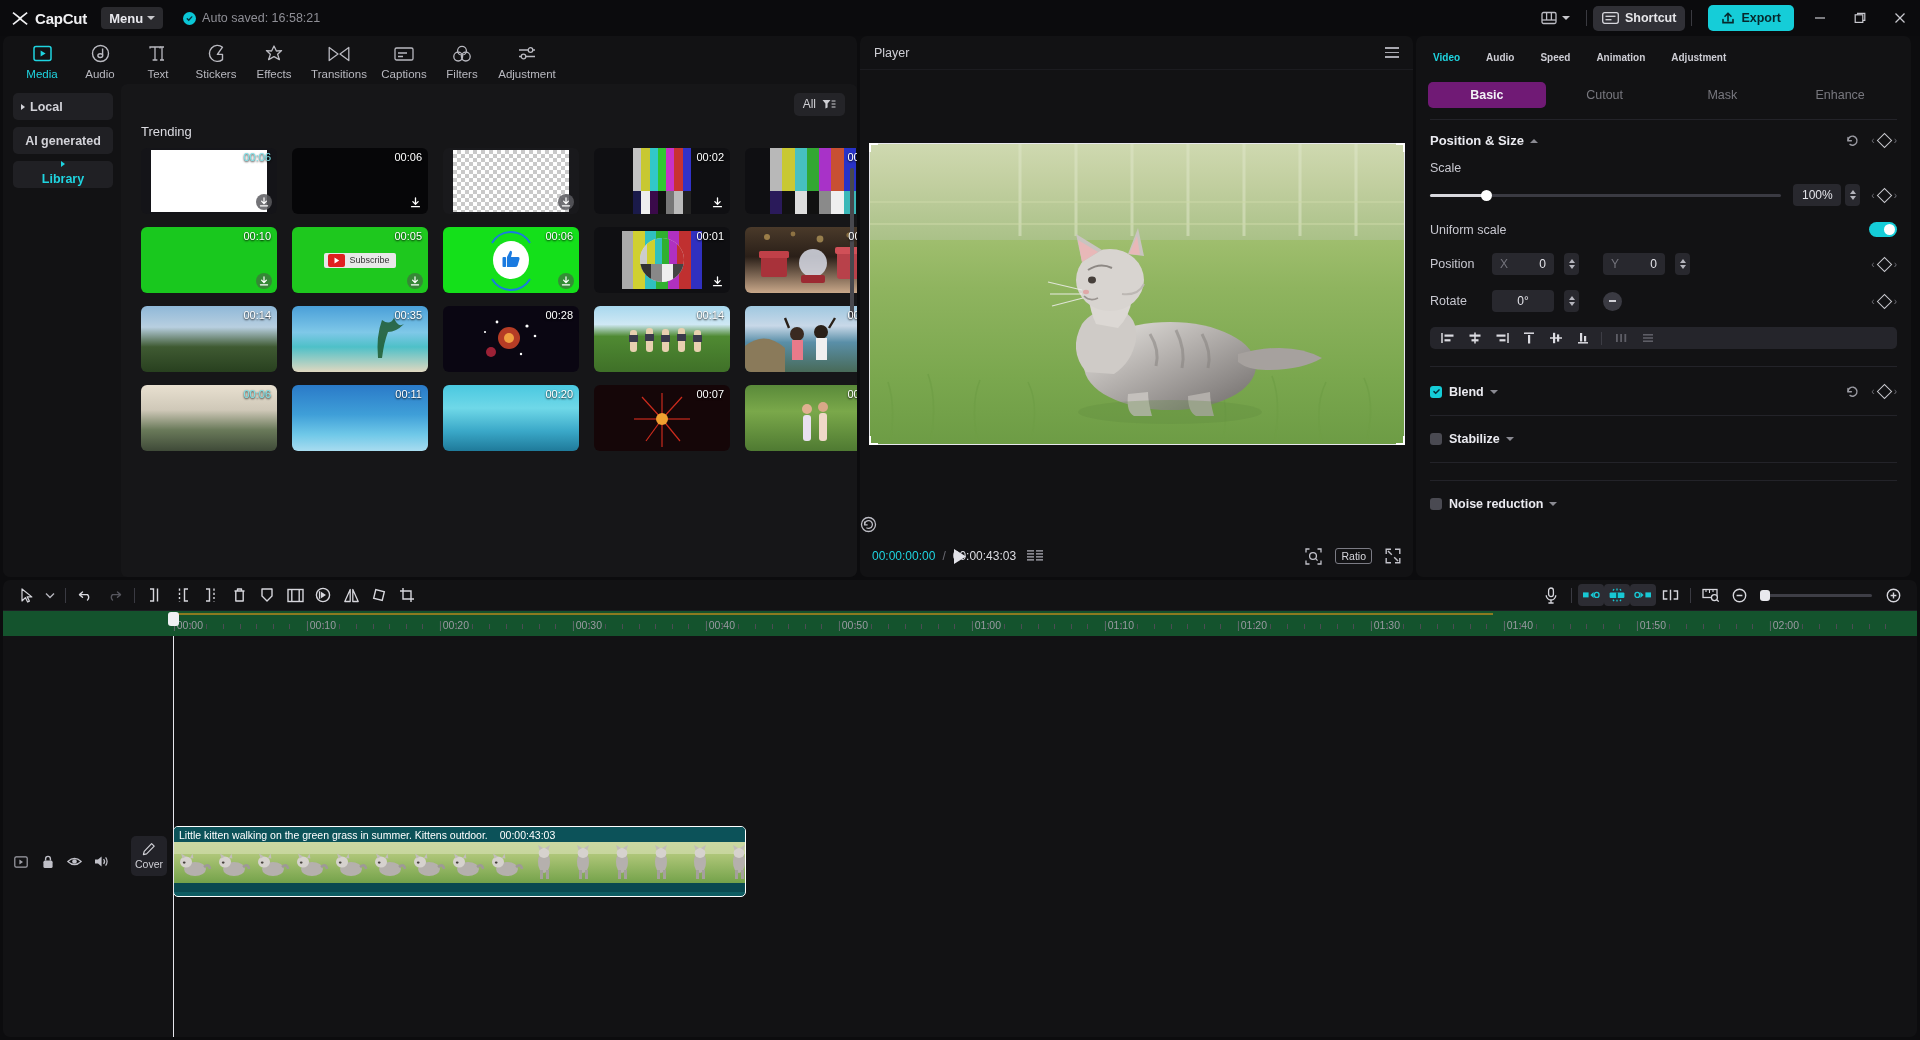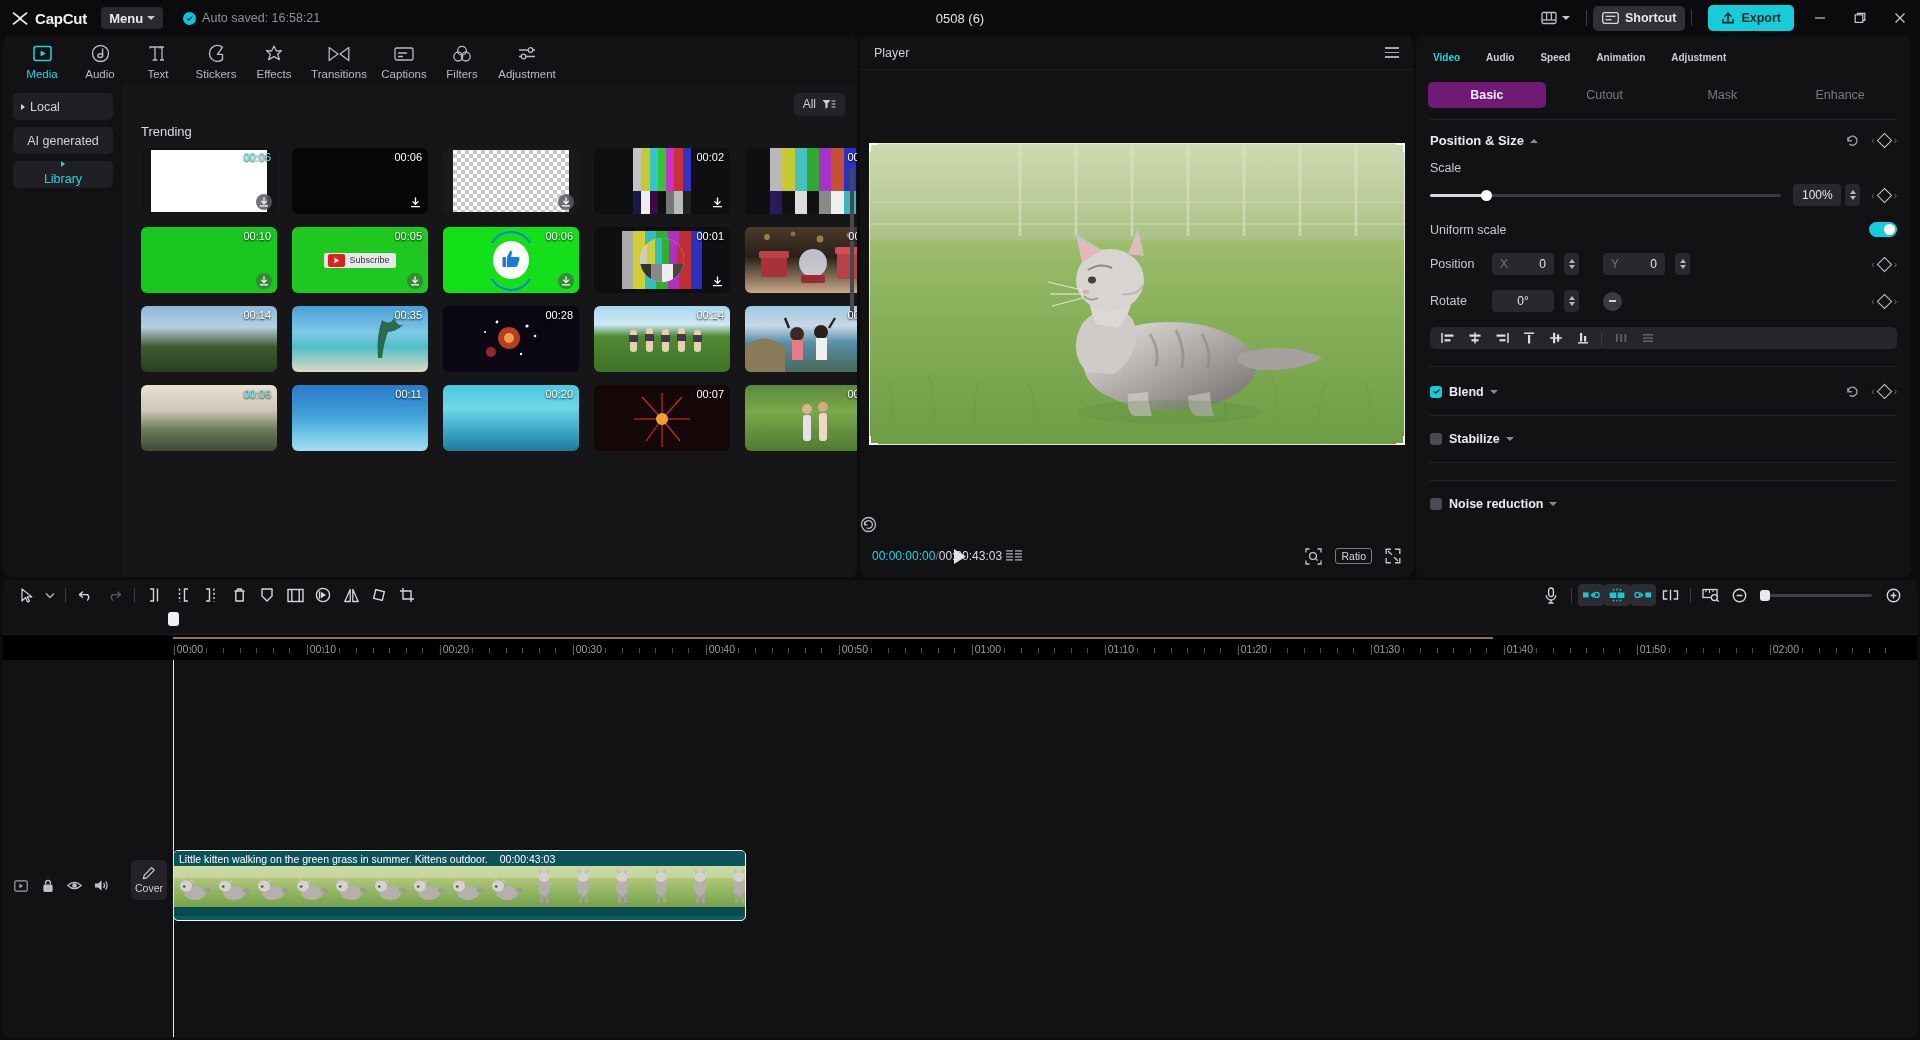--- a/index.html
+++ b/index.html
@@ -42,21 +42,21 @@
   .tabs{ display:flex; align-items:flex-end; height:48px; padding:0 10px; gap:0px; }
   .tab{ display:flex;flex-direction:column;align-items:center;gap:4px;width:58px;cursor:pointer;color:#b9b9c0; padding-bottom:4px;}
   .tab .ic{ height:21px;display:flex;align-items:center;justify-content:center;}
   .tab .lb{ font-size:11.5px; }
   .tab.active{ color:#1fd4e0; }
   .tab.wide{ width:72px; }
 
   .leftbody{ flex:1; display:flex; overflow:hidden; }
   .sidenav{ width:118px; padding:9px 8px 0 10px; display:flex; flex-direction:column; gap:7px; background:#121214;}
   .sidenav-item{ height:27px;border-radius:5px;background:#202024;display:flex;align-items:center;padding:0 8px;gap:5px;
-      font-size:12.5px;color:#d2d2d8;cursor:pointer;}
+      font-size:12.5px;color:#d2d2d8;cursor:pointer;font-weight:bold;}
   .sidenav-item.accent{ color:#1fd4e0;flex-direction:column; }
   .tri{ width:0;height:0;border-top:3.5px solid transparent;border-bottom:3.5px solid transparent;border-left:4.5px solid currentColor;}
   .mediaarea{ flex:1; display:flex; flex-direction:column; background:#161618; border-radius:6px; margin:0 0 0 0; position:relative; overflow:hidden;}
   .mediatop{ height:40px; display:flex; align-items:center; justify-content:flex-end; padding:0 12px;}
   .allfilter{ display:flex;align-items:center;gap:6px;background:#242428;border-radius:5px;height:23px;padding:0 9px;cursor:pointer;}
   .allfilter .all{ font-size:12px;color:#cfcfd4;}
   .sect-title{ font-size:13px;color:#dcdce2;padding:0 0 9px 20px;}
   .grid{ display:grid; grid-template-columns:repeat(5,136px); gap:13px 15px; padding:0 0 14px 20px; overflow:hidden;}
   .cell{ width:136px;height:66px;border-radius:6px;background:#19191c;position:relative;overflow:hidden;cursor:pointer;}
   .cell .inner{ position:absolute;inset:0;display:flex;align-items:center;justify-content:center;overflow:hidden;}
@@ -86,21 +86,21 @@
   .stage{ flex:1; display:flex; align-items:center; justify-content:center; padding:12px 8px 4px; }
   .canvas-wrap{ position:relative; width:534px; height:300px; }
   .canvas{ position:absolute; inset:0; border-radius:1px; overflow:hidden; }
   .sel-border{ position:absolute; inset:0; outline:1.5px solid #e8e8ee; pointer-events:none;}
   .corner{ position:absolute; width:9px;height:9px; border:2px solid #fff; }
   .corner.tl{left:-1px;top:-1px;border-right:none;border-bottom:none;}
   .corner.tr{right:-1px;top:-1px;border-left:none;border-bottom:none;}
   .corner.bl{left:-1px;bottom:-1px;border-right:none;border-top:none;}
   .corner.br{right:-1px;bottom:-1px;border-left:none;border-top:none;}
   .rot-btn{ text-align:center; padding:6px 0 2px; }
-  .player-foot{ height:42px; display:flex; align-items:center; padding:0 12px; gap:0;}
+  .player-foot{ height:42px; display:flex; align-items:center; padding:0 12px; gap:7px;}
   .tc-cur{ font-size:12px;color:#1fd4e0;}
   .tc-sep{ font-size:12px;color:#6c6c74;}
   .tc-tot{ font-size:12px;color:#dcdce2;}
   .foot-right{ margin-left:auto; display:flex; align-items:center; gap:13px;}
   .ratio-btn{ border:1px solid #7b7b84; border-radius:3px; font-size:10.5px; padding:1px 5px; color:#d6d6dc; cursor:pointer;}
 
   
   .rightpanel{ width:495px; background:#121214; border-radius:7px; display:flex; flex-direction:column; overflow:hidden;}
   .rtabs{ height:42px; display:flex; align-items:center; gap:0px; padding:0 14px; }
   .rtab{ font-size:10px;font-weight:bold;color:#cdcdd4;cursor:pointer;padding:0 13px;}
@@ -147,21 +147,21 @@
 
   
   .timeline{ flex:1; margin:3px 3px 3px; background:#121214; border-radius:7px; display:flex; flex-direction:column; overflow:hidden; position:relative;}
   .tl-toolbar{ height:30px; display:flex; align-items:center; padding:0 10px; gap:0px; }
   .tb-ic{ width:28px;height:24px;display:flex;align-items:center;justify-content:center;cursor:pointer;}
   .tb-ic.sq{ width:26px;height:22px;border-radius:4px;}
   .tb-ic.on{ background:#2c2c33; }
   .tl-sep{ width:1px;height:15px;background:#3a3a42;margin:0 6px;}
   .zoomtrack{ width:112px;height:3px;background:#3e3e46;border-radius:2px;position:relative;margin:0 7px;}
   .zoomknob{ position:absolute;left:0;top:-4px;width:10px;height:11px;border-radius:3px;background:#e8e8ee;}
-  .ruler{ height:26px; position:relative; border-top:1px solid #1d1d22; background:#000000;margin-top:24px;}
+  .ruler{ height:26px; position:relative; border-top:1px solid #1d1d22; background:#14532d;}
   .ruler .tick{ position:absolute; top:13px; width:1px; height:5px; background:#4c4c54;}
   .ruler .mlabel{ position:absolute; top:8px; font-size:10.5px; color:#9a9aa2; white-space:nowrap;}
   .ruler .mlabel:before{ content:"|"; color:#6e6e76; margin-right:1px;}
   .ruler .yellowline{ position:absolute; top:2px; height:1.5px; background:#8c7a20;}
   .tl-body{ flex:1; position:relative; overflow:hidden;}
   .trackhead{ position:absolute; left:10px; width:110px; display:flex; align-items:center; gap:12px;}
   .th-ic{ width:15px;height:15px;display:flex;align-items:center;justify-content:center;cursor:pointer;}
   .coverbtn{ position:absolute; width:36px; height:40px; background:#222228; border-radius:5px;
       display:flex;flex-direction:column;align-items:center;justify-content:center;gap:2px;cursor:pointer;}
   .coverbtn .cl{ font-size:10.5px;color:#d0d0d6;}
@@ -199,21 +199,20 @@
 
     <div class="autosave">
       <span class="check-dot">
         <svg viewBox="0 0 12 12">
             <path d="M3 6.2 L5 8.2 L9 3.8" stroke="#07303a" stroke-width="1.8" fill="none" stroke-linecap="round"></path>
           </svg>
       </span>
       <span>Auto saved: 16:58:21</span>
     </div>
 
-    <div class="proj-title">0508 (6)</div>
 
     <div class="tb-right">
       <div class="layout-btn">
         <span>
           <svg width="16" height="14" viewBox="0 0 16 14">
             <rect x="1" y="1.5" width="14" height="11" rx="1.5" stroke="#bdbdc4" stroke-width="1.3" fill="none"></rect>
             <line x1="1" y1="9" x2="15" y2="9" stroke="#bdbdc4" stroke-width="1.3"></line>
             <line x1="5.6" y1="1.5" x2="5.6" y2="9" stroke="#bdbdc4" stroke-width="1.3"></line>
             <line x1="10.4" y1="1.5" x2="10.4" y2="9" stroke="#bdbdc4" stroke-width="1.3"></line>
           </svg>

